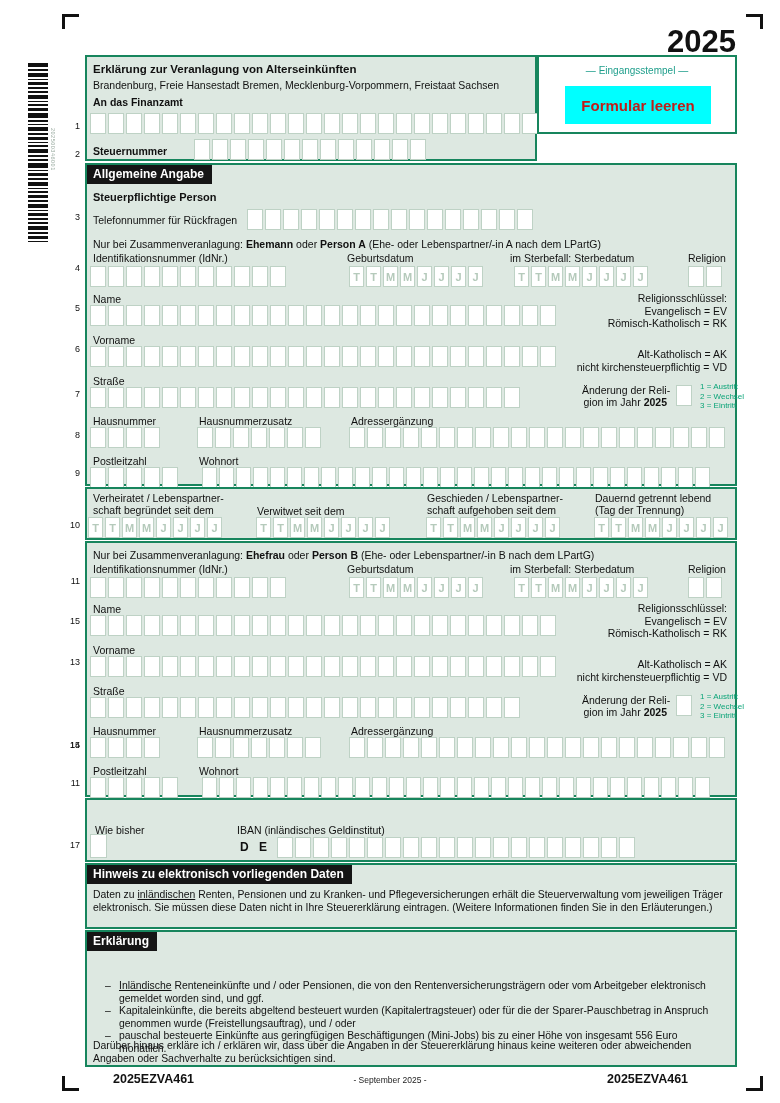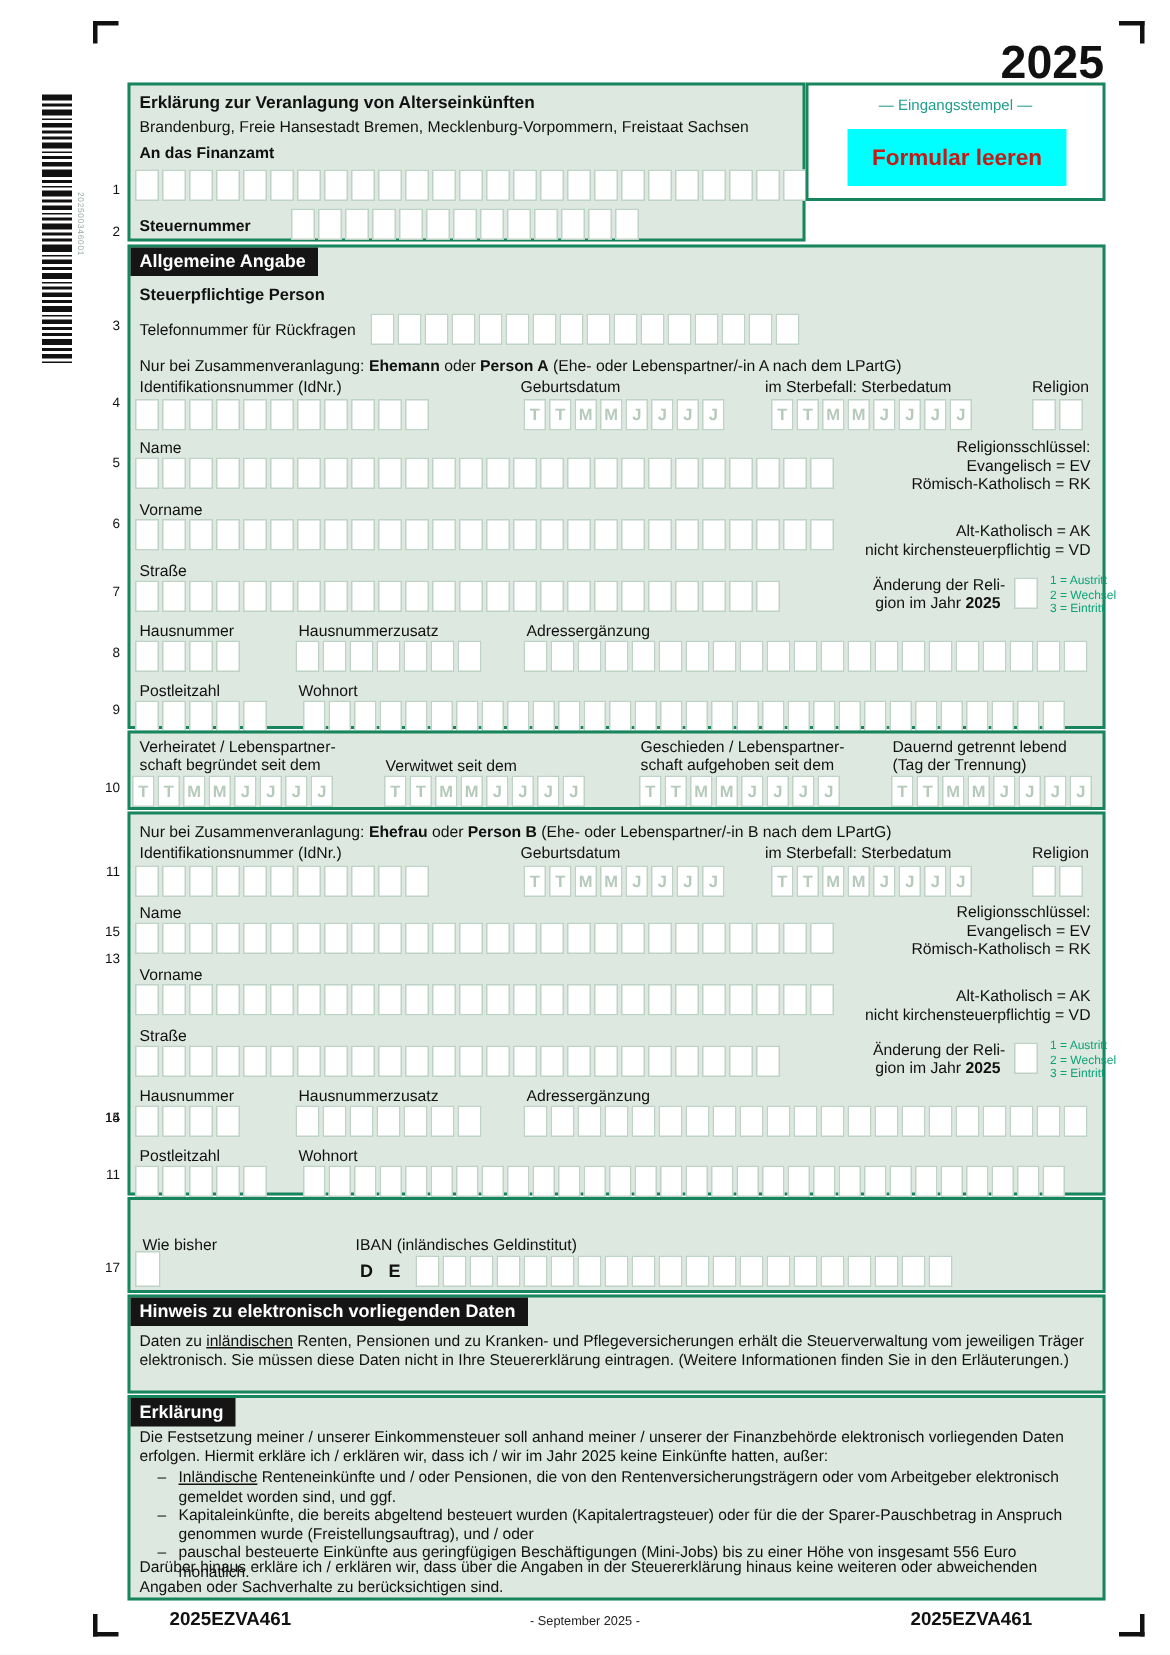--- a/index.html
+++ b/index.html
@@ -116,21 +116,21 @@
       <div class="num" style="top: 212px;">3</div>
       <div class="num" style="top: 263px;">4</div>
       <div class="num" style="top: 303px;">5</div>
       <div class="num" style="top: 344px;">6</div>
       <div class="num" style="top: 389px;">7</div>
       <div class="num" style="top: 430px;">8</div>
       <div class="num" style="top: 468px;">9</div>
       <div class="num" style="top: 520px;">10</div>
       <div class="num" style="top: 576px;">11</div>
       <div class="num" style="top: 616px;">15</div>
-      <div class="num" style="top: 634px;">13</div>
+      <div class="num" style="top: 657px;">13</div>
       <div class="num" style="top: 740px;">14</div>
       <div class="num" style="top: 740px;">15</div>
       <div class="num" style="top: 778px;">11</div>
       <div class="num" style="top: 840px;">17</div>
     </div>
 
   <div class="panel" style="top:55px;width:452px;height:106px;">
     <div class="lbl b" style="left:6px;top:6px;font-size:11.5px;">Erklärung zur Veranlagung von Alterseinkünften</div>
     <div class="lbl" style="left:6px;top:22px;">Brandenburg, Freie Hansestadt Bremen, Mecklenburg-Vorpommern, Freistaat Sachsen</div>
     <div class="lbl b" style="left:6px;top:39px;">An das Finanzamt</div>
@@ -783,21 +783,20 @@
 
   <div class="panel" style="top:863px;height:66px;">
     <div class="band" style="left:0;top:0;">Hinweis zu elektronisch vorliegenden Daten</div>
     <div class="txt" style="left:6px;top:24px;right:6px;">
       <span>Daten zu </span><span class="u">inländischen</span><span> Renten, Pensionen und zu Kranken- und Pflegeversicherungen erhält die Steuerverwaltung vom jeweiligen Träger elektronisch. Sie müssen diese Daten nicht in Ihre Steuererklärung eintragen. (Weitere Informationen finden Sie in den Erläuterungen.)</span>
     </div>
   </div>
 
   <div class="panel" style="top:930px;height:137px;">
     <div class="band" style="left:0;top:0;">Erklärung</div>
-    <div class="txt" style="left:6px;top:21px;right:6px;">Die Festsetzung meiner / unserer Einkommensteuer soll anhand meiner / unserer der Finanzbehörde elektronisch vorliegenden Daten erfolgen. Hiermit erkläre ich / erklären wir, dass ich / wir im Jahr 2025 keine Einkünfte hatten, außer:</div>
     <div class="txt" style="left:18px;top:48px;right:10px;">
       <div class="bullet">
         <span class="dash">–</span>
         <span><span class="u">Inländische</span><span> Renteneinkünfte und / oder Pensionen, die von den Rentenversicherungsträgern oder vom Arbeitgeber elektronisch gemeldet worden sind, und ggf.</span></span>
       </div>
       <div class="bullet">
         <span class="dash">–</span>
         <span>Kapitaleinkünfte, die bereits abgeltend besteuert wurden (Kapitalertragsteuer) oder für die der Sparer-Pauschbetrag in Anspruch genommen wurde (Freistellungsauftrag), und / oder</span>
       </div>
       <div class="bullet">

